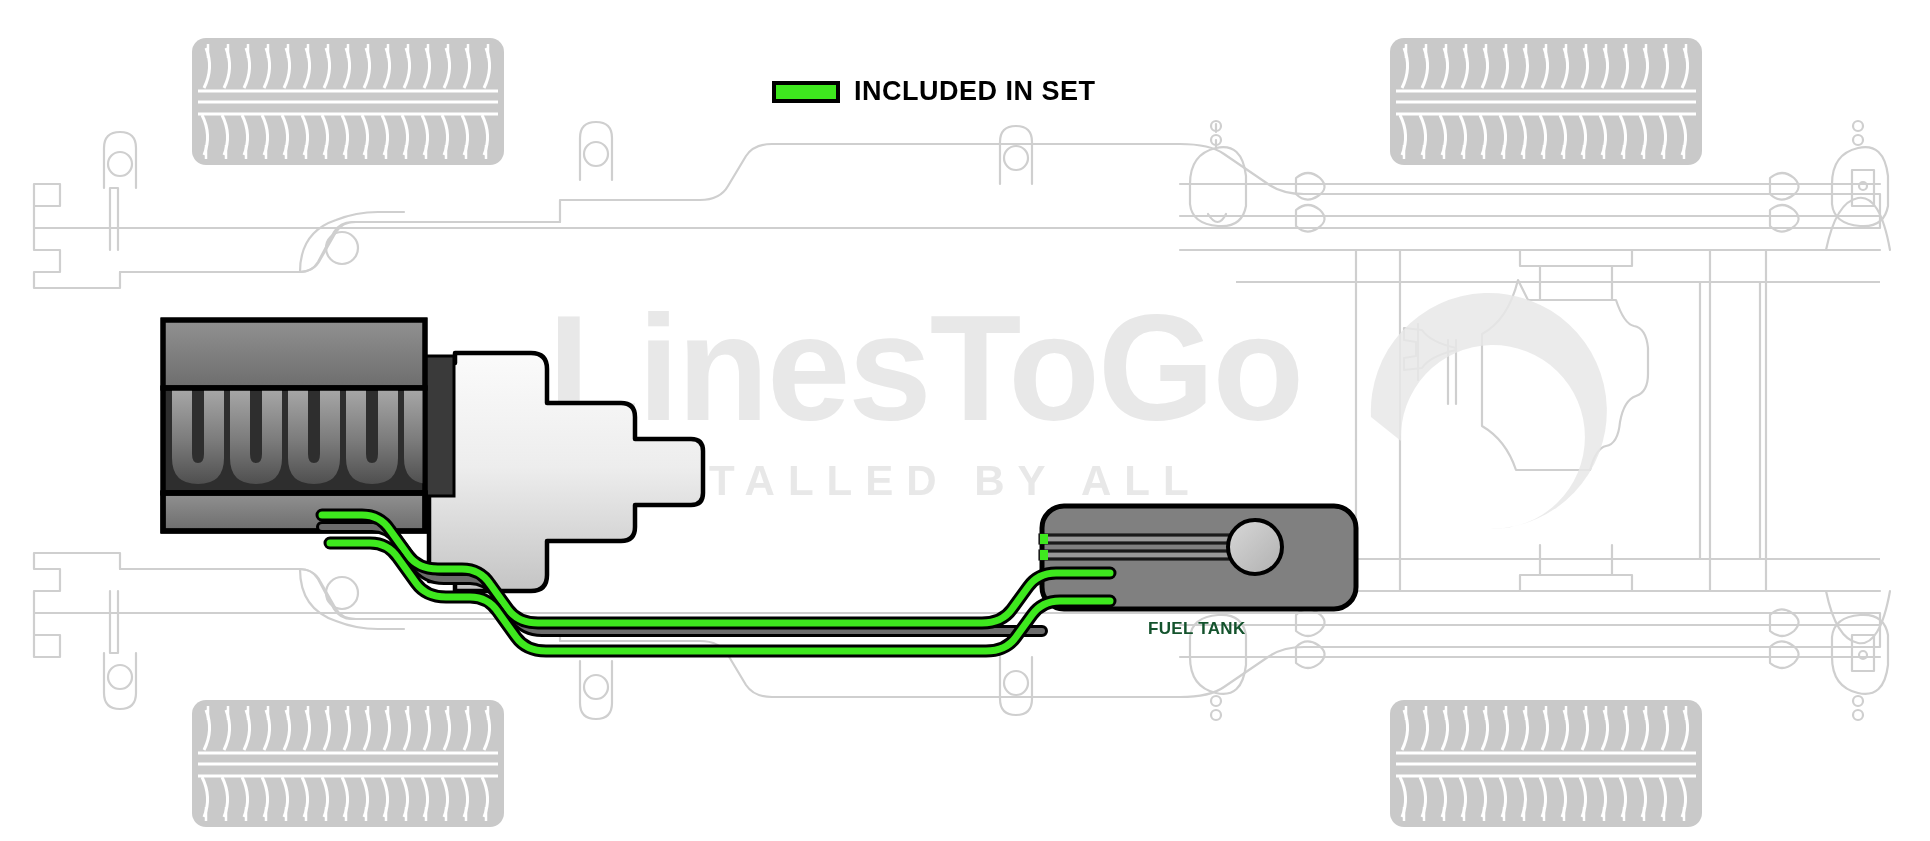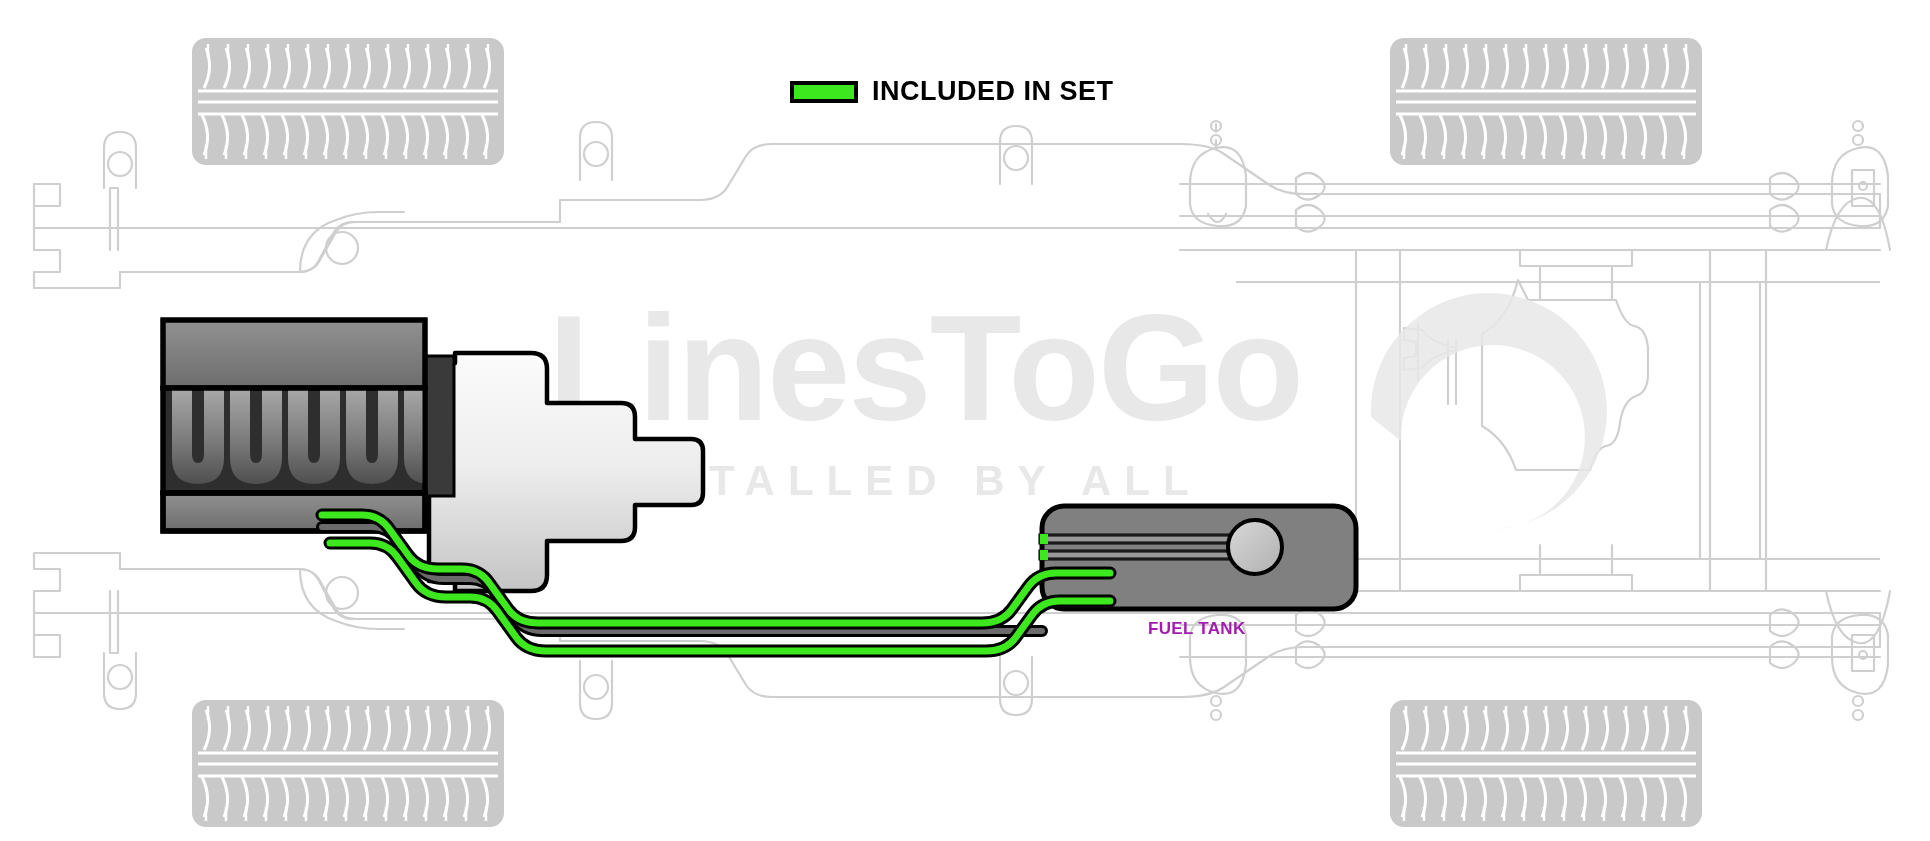--- a/index.html
+++ b/index.html
@@ -22,21 +22,21 @@
   }
   svg.layer {
     position: absolute;
     top: 0; left: 0;
     width: 1930px;
     height: 841px;
     display: block;
   }
   .legend-box {
     position: absolute;
-    left: 790px;
+    left: 772px;
     top: 76px;
     display: flex;
     align-items: center;
     gap: 14px;
   }
   .legend-swatch {
     width: 68px;
     height: 22px;
     background: #3ee81e;
     border: 4px solid #000000;
@@ -49,21 +49,21 @@
     letter-spacing: 0.5px;
     white-space: nowrap;
     font-family: "Liberation Sans", sans-serif;
   }
   .tank-label {
     position: absolute;
     left: 1148px;
     top: 619px;
     font-size: 17px;
     font-weight: bold;
-    color: #a21caf;
+    color: #14532d;
     letter-spacing: 0.3px;
     white-space: nowrap;
     font-family: "Liberation Sans", sans-serif;
   }
 </style>
 </head>
 <body>
 
 <div id="diagram-root">
 

